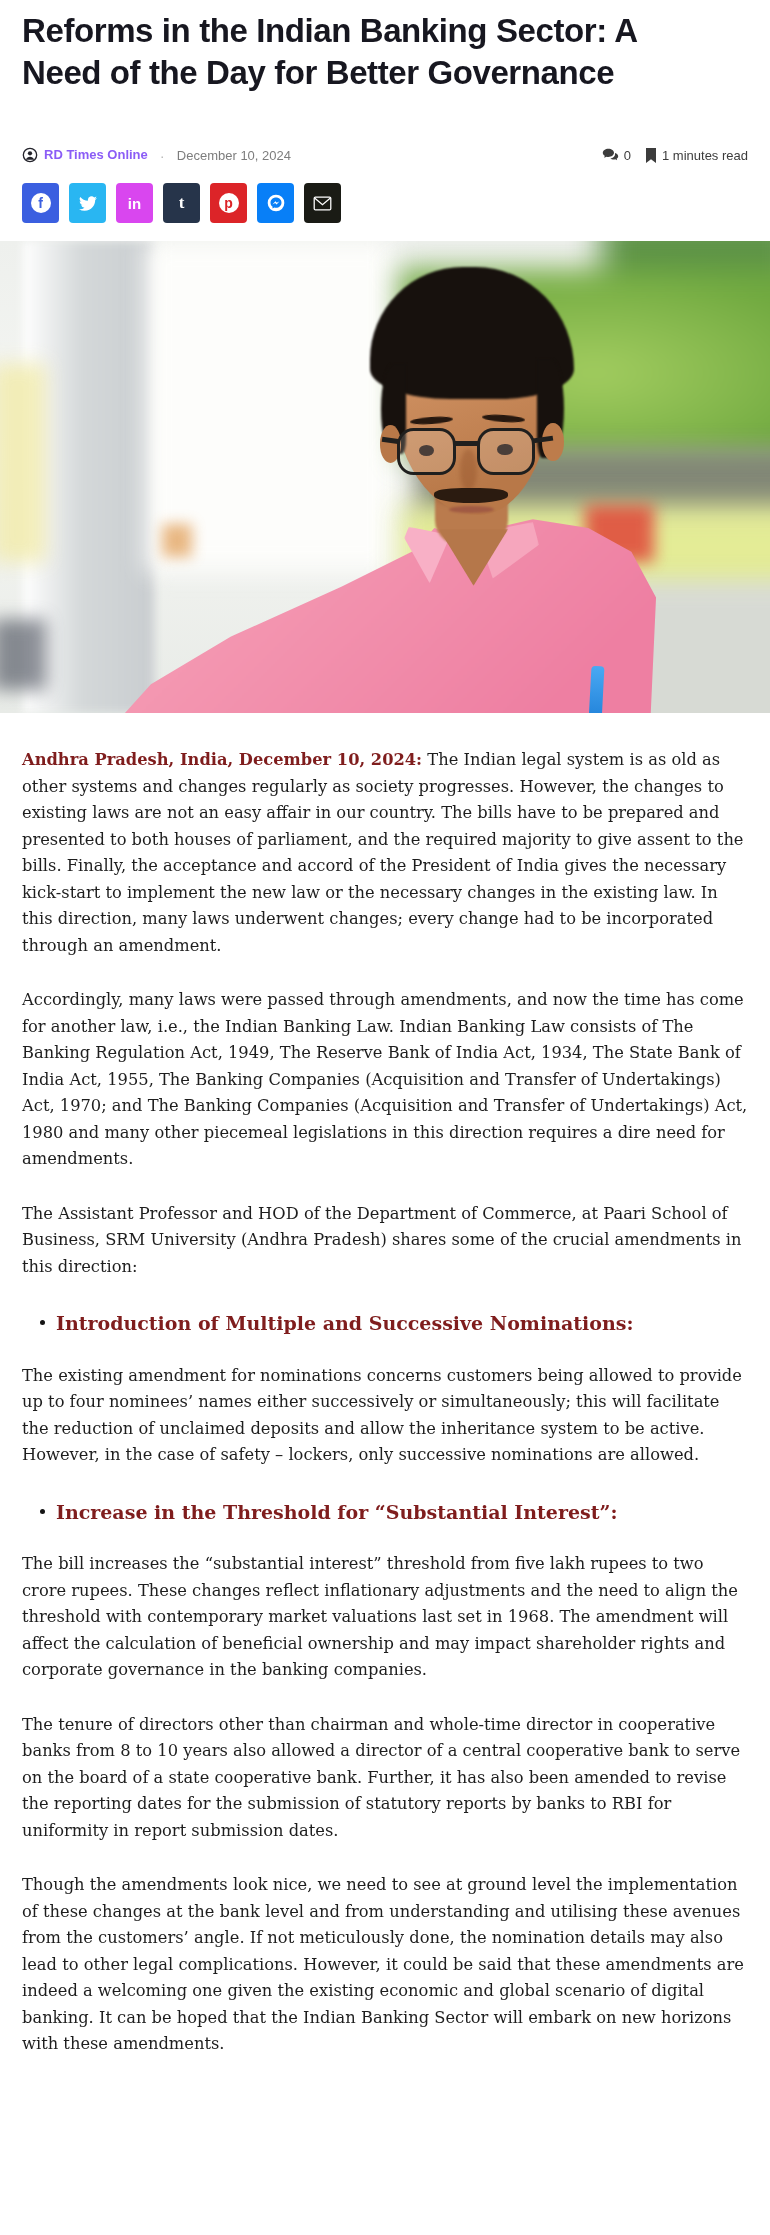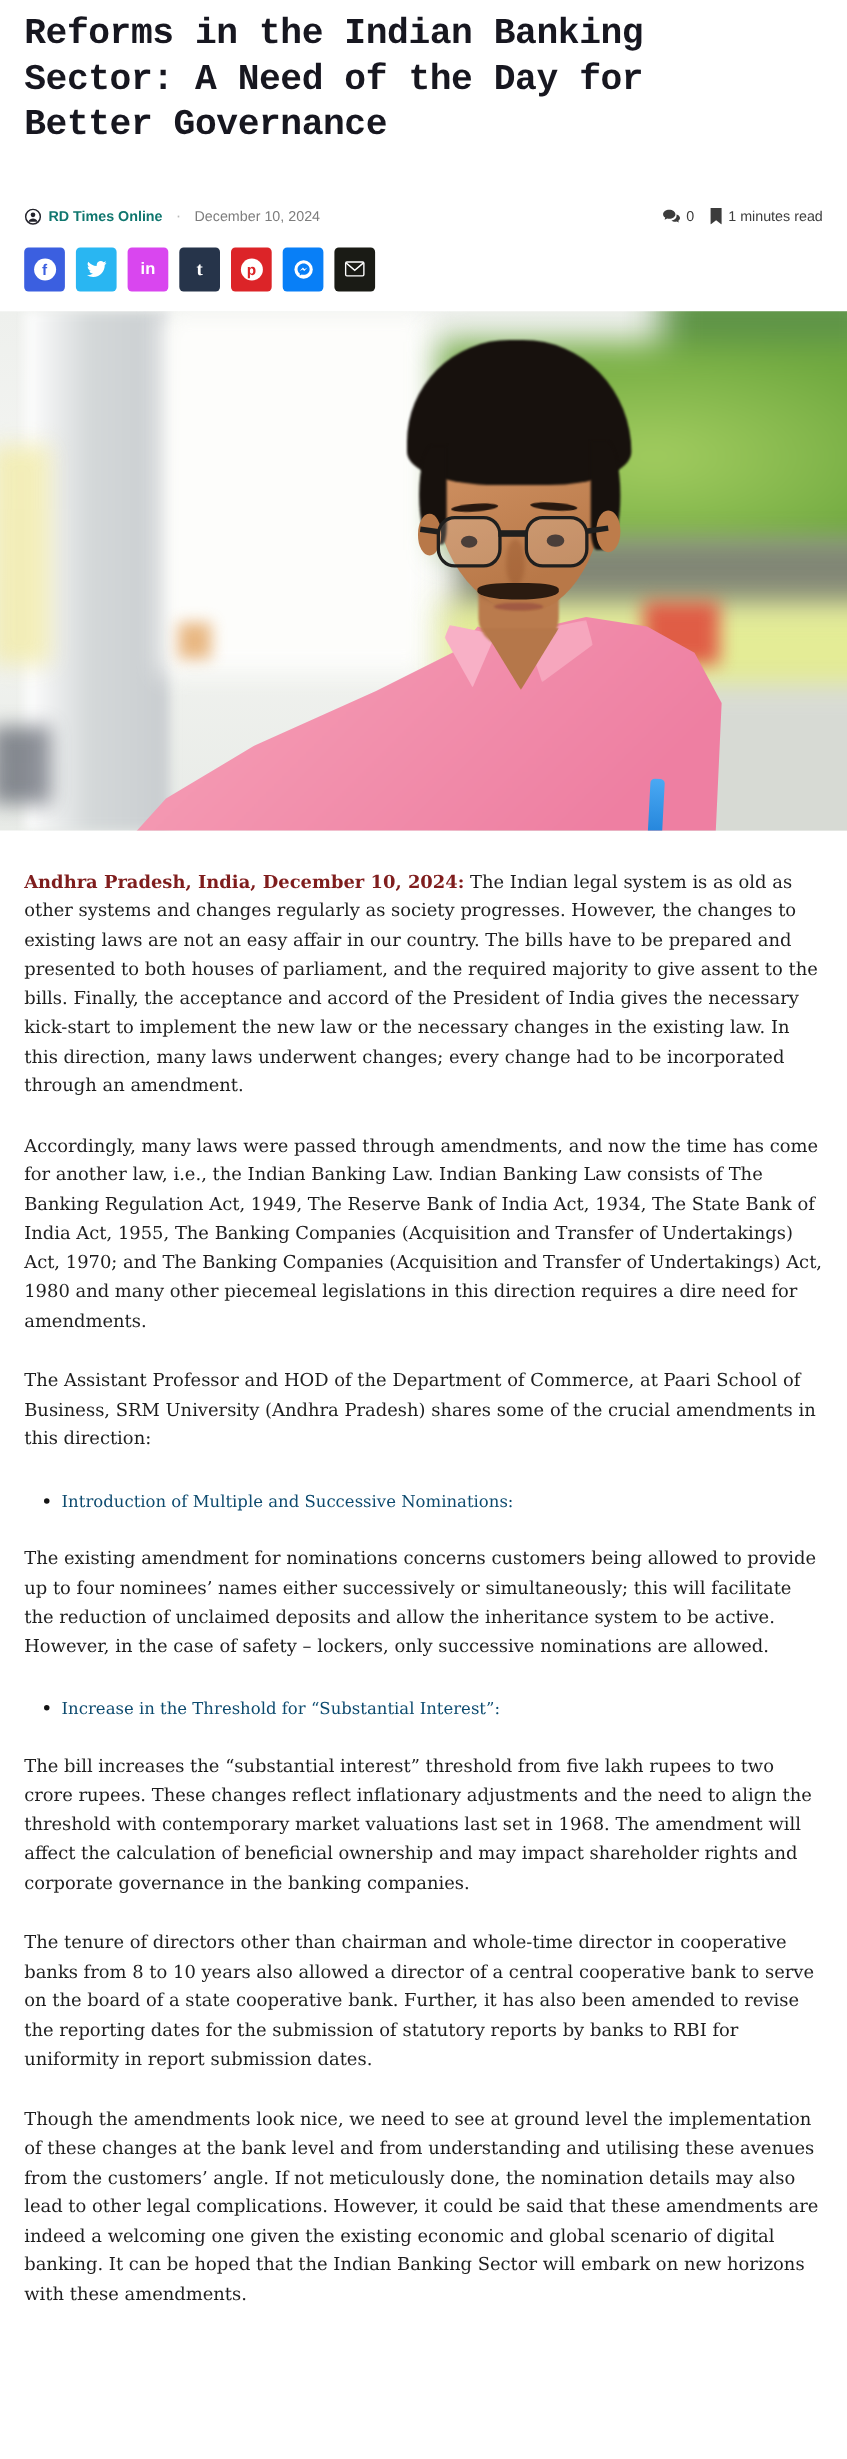--- a/index.html
+++ b/index.html
@@ -3,37 +3,37 @@
 <meta charset="utf-8">
 <style>
   html,body{margin:0;padding:0;background:#ffffff;}
   body{width:770px;font-family:"Liberation Sans",sans-serif;color:#1f1f1f;}
   .wrap{padding:0 22px;}
 
   
   .headline{
     margin:10px 0 0 0;
     max-width:672px;
-    font-family:Liberation Mono, monospace;
+    font-family:Liberation Sans, sans-serif;
     font-weight:bold;
     font-size:33px;
     line-height:1.26;
     letter-spacing:-0.4px;
     color:#171720;
   }
 
   
   .meta{
     margin-top:54px;
     display:flex;
     align-items:center;
     font-size:13px;
     color:#555;
   }
-  .meta .author{display:flex;align-items:center;gap:6px;font-weight:bold;color:#0f766e;cursor:pointer;}
+  .meta .author{display:flex;align-items:flex-start;gap:6px;font-weight:bold;color:#8b5cf6;cursor:pointer;}
   .meta .sep{margin:0 12px;color:#b9b9b9;font-size:15px;line-height:1;}
   .meta .date{color:#7d7d7d;}
   .meta .right{margin-left:auto;display:flex;align-items:center;gap:14px;color:#3c3c3c;}
   .meta .right .pair{display:flex;align-items:center;gap:5px;}
   .icon-svg{display:block;}
 
   
   .share{margin-top:20px;display:flex;gap:10px;}
   .share-btn{
     width:37px;height:40px;border:none;border-radius:4px;
@@ -136,23 +136,23 @@
     line-height:26.5px;
     color:#1e1e1e;
     padding-bottom:30px;
   }
   .article p{margin:0 0 28px 0;}
   .article p strong{font-weight:bold;color:#7f1d1d;}
   .bullet{
     margin:30px 0 26px 0;
     padding-left:34px;
     position:relative;
-    font-weight:normal;
-    font-size:15px;
-    color:#0c4a6e;
+    font-weight:bold;
+    font-size:19px;
+    color:#7f1d1d;
   }
   .bullet::before{
     content:"";
     position:absolute;left:18px;top:10px;
     width:5px;height:5px;border-radius:50%;background:#141414;
   }
 </style>
 </head>
 <body>
 

